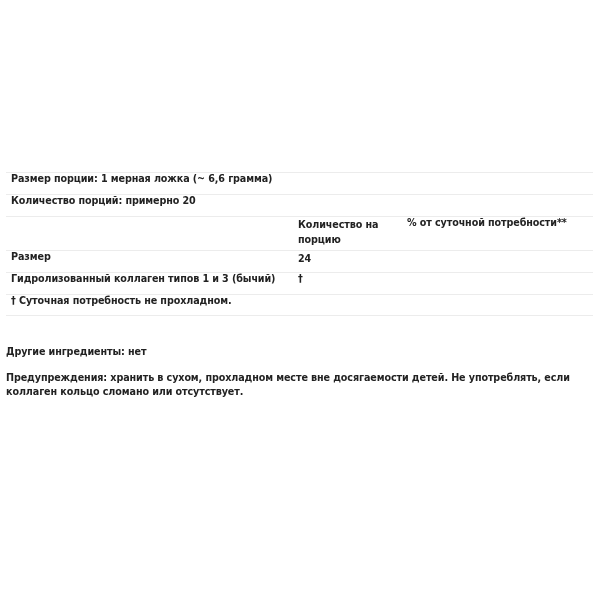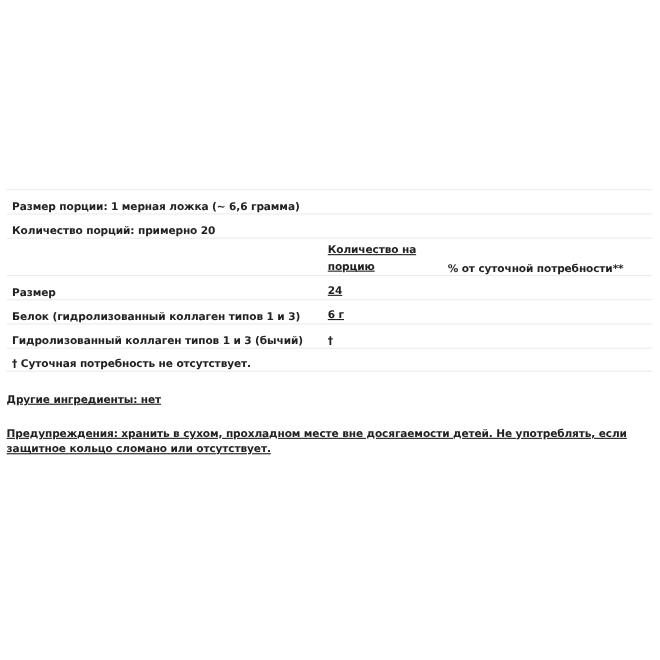--- a/index.html
+++ b/index.html
@@ -20,59 +20,56 @@
     }
     .supplement-table {
       position: absolute;
       left: 6px;
       top: 172px;
       width: 587px;
       border-collapse: collapse;
     }
     .row {
       display: flex;
-      align-items: flex-end;
+      align-items: flex-start;
       border-top: 1px solid #ececec;
       box-sizing: border-box;
       height: 22px;
       padding-left: 5px;
     }
     .row.header-row {
       height: 34px;
     }
     .row.last {
       border-bottom: 1px solid #ececec;
     }
     .cell-name {
       width: 287px;
       flex: none;
     }
     .cell-amount {
       width: 109px;
       flex: none;
       line-height: 15px;
-      text-decoration: underline;
     }
     .cell-dv {
       flex: 1;
-      margin-top: 16px;
     }
     .full {
       flex: 1;
     }
     .notes {
       position: absolute;
       left: 6px;
       top: 341px;
       width: 580px;
     }
     .note {
-      margin: 16px 0 11px 0;
+      margin: 4px 0 11px 0;
       line-height: 14.5px;
-      text-decoration: underline;
     }
   </style>
 </head>
 <body>
 
 <div class="supplement-table">
   <div class="row">
     <span class="full">Размер порции: 1 мерная ложка (~ 6,6 грамма)</span>
   </div>
   <div class="row">
@@ -82,29 +79,24 @@
     <span class="cell-name"></span>
     <span class="cell-amount">Количество на порцию</span>
     <span class="cell-dv">% от суточной потребности**</span>
   </div>
   <div class="row">
     <span class="cell-name">Размер</span>
     <span class="cell-amount">24</span>
     <span class="cell-dv"></span>
   </div>
   <div class="row">
-    <span class="cell-name">Белок (гидролизованный коллаген типов 1 и 3)</span>
-    <span class="cell-amount">6 г</span>
-    <span class="cell-dv"></span>
-  </div>
-  <div class="row">
     <span class="cell-name">Гидролизованный коллаген типов 1 и 3 (бычий)</span>
     <span class="cell-dv">†</span>
   </div>
   <div class="row last">
-    <span class="full">† Суточная потребность не отсутствует.</span>
+    <span class="full">† Суточная потребность не прохладном.</span>
   </div>
 </div>
 
 <div class="notes">
   <p class="note">Другие ингредиенты: нет</p>
-  <p class="note">Предупреждения: хранить в сухом, прохладном месте вне досягаемости детей. Не употреблять, если защитное кольцо сломано или отсутствует.</p>
+  <p class="note">Предупреждения: хранить в сухом, прохладном месте вне досягаемости детей. Не употреблять, если коллаген кольцо сломано или отсутствует.</p>
 </div>
 
 </body></html>

